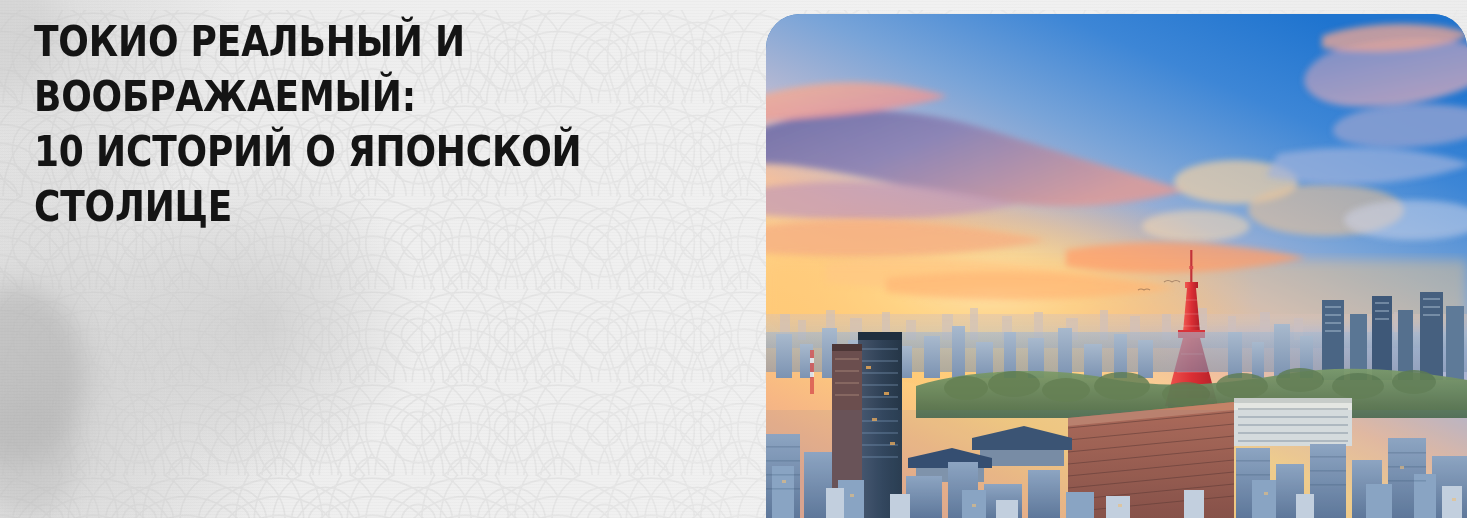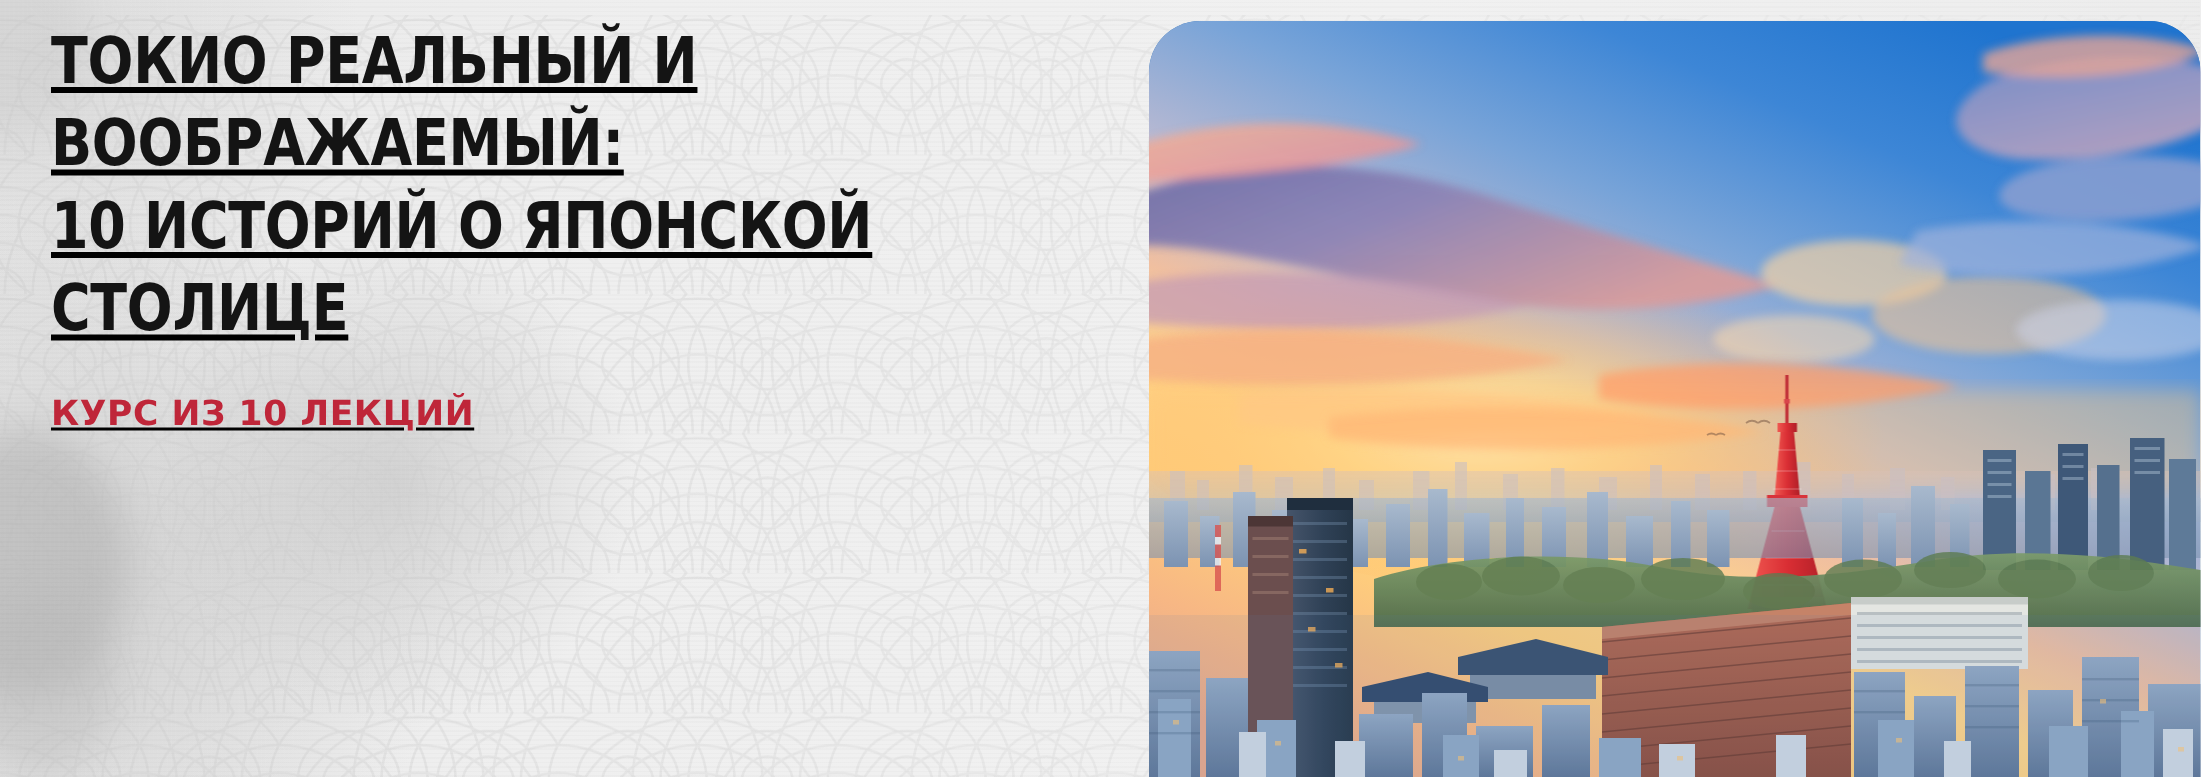--- a/index.html
+++ b/index.html
@@ -40,21 +40,20 @@
   .blob{position:absolute;border-radius:50%;filter:blur(12px);}
   .blob-a{left:-48px;top:286px;width:132px;height:178px;background:rgba(176,176,176,.50);}
   .blob-b{left:-26px;top:396px;width:104px;height:120px;background:rgba(182,182,182,.40);}
   .blob-c{left:-60px;top:-30px;width:120px;height:120px;background:rgba(200,200,200,.35);}
 
   
   .content{
     position:absolute;left:0;top:0;width:766px;height:518px;
     box-sizing:border-box;
     padding:14px 30px 0 34px;
-    text-decoration:underline;
   }
 
   .title{
     margin:0;
     font-family:"DejaVu Sans Condensed","Liberation Sans Narrow","Liberation Sans",sans-serif;
     font-weight:bold;
     font-size:43px;
     line-height:55px;
     letter-spacing:-0.2px;
     color:#141414;
@@ -146,21 +145,20 @@
   <div class="blob blob-c"></div>
   <div class="bg-noise"></div>
 
   <div class="content">
     <h1 class="title">ТОКИО РЕАЛЬНЫЙ И
 ВООБРАЖАЕМЫЙ:
 10 ИСТОРИЙ О ЯПОНСКОЙ
 СТОЛИЦЕ</h1>
 
 
-    <p class="kicker">КУРС ИЗ 10 ЛЕКЦИЙ</p>
   </div>
 
   <div class="photo">
     <svg viewBox="0 0 701 504" preserveAspectRatio="none" aria-hidden="true">
       <defs>
 
         <linearGradient id="sky" x1="0.78" y1="0" x2="0.18" y2="1">
           <stop offset="0.00" stop-color="#1f74cf"></stop>
           <stop offset="0.16" stop-color="#3d86d6"></stop>
           <stop offset="0.32" stop-color="#79a4d8"></stop>

